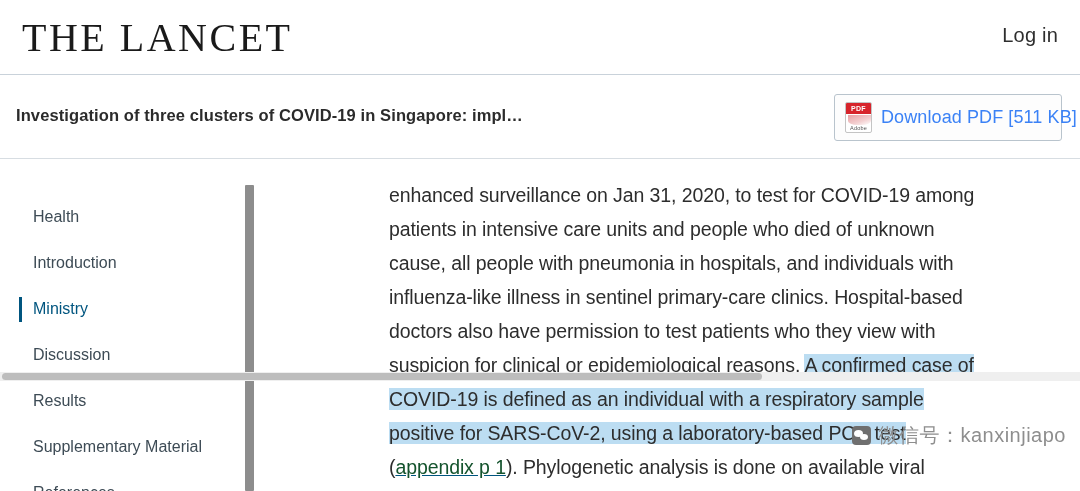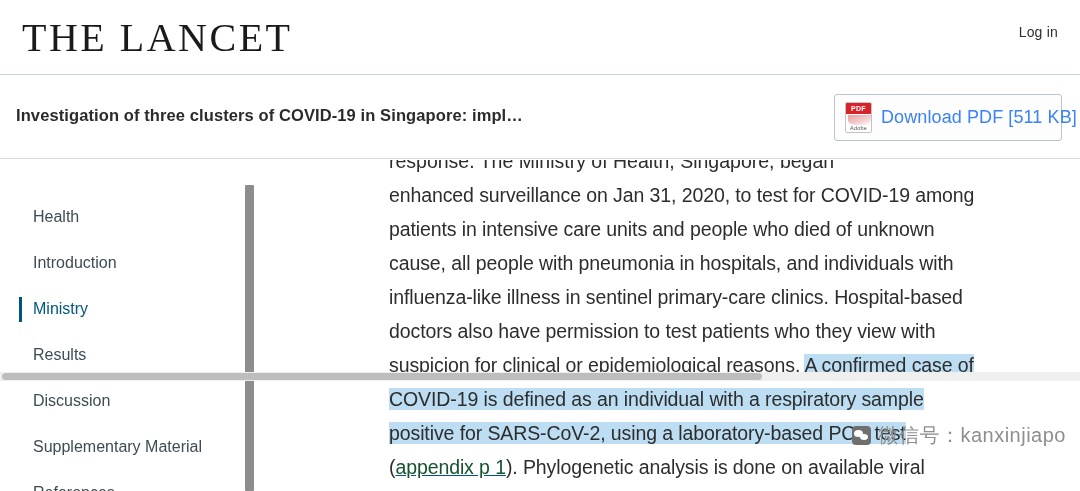--- a/index.html
+++ b/index.html
@@ -35,21 +35,21 @@
     font-size: 40px;
     letter-spacing: 2.5px;
     color: #1a1a1a;
     font-weight: 400;
     white-space: nowrap;
   }
   .login {
     position: absolute;
     right: 22px;
     top: 24px;
-    font-size: 14px;
+    font-size: 20px;
     color: #2e2e2e;
     letter-spacing: .2px;
   }
 
   
   .articlebar {
     position: absolute;
     top: 76px; left: 0;
     width: 1080px;
     height: 83px;
@@ -279,38 +279,35 @@
       <div class="nav-item">
         <span>Health</span>
       </div>
       <div class="nav-item">
         <span>Introduction</span>
       </div>
       <div class="nav-item active">
         <span>Ministry</span>
       </div>
       <div class="nav-item">
+        <span>Discussion</span>
+      </div>
+      <div class="nav-item">
         <span>Results</span>
       </div>
       <div class="nav-item">
-        <span>Discussion</span>
-      </div>
-      <div class="nav-item">
         <span>Supplementary Material</span>
       </div>
       <div class="nav-item">
         <span>References</span>
       </div>
     </nav>
 
     <div class="scroll-track"></div>
 
-    <div class="clip-top">
-      <span style="position:relative; top:-16px;">response. The Ministry of Health, Singapore, began</span>
-    </div>
 
     <div class="article-text">
       <span>enhanced surveillance on Jan 31, 2020, to test for COVID-19 among patients in intensive care units and people who died of unknown cause, all people with pneumonia in hospitals, and individuals with influenza-like illness in sentinel primary-care clinics. Hospital-based doctors also have permission to test patients who they view with suspicion for clinical or epidemiological reasons. </span><span class="hl">A confirmed case of COVID-19 is defined as an individual with a respiratory sample positive for SARS-CoV-2, using a laboratory-based PCR test</span><span> (</span><a class="link" href="#">appendix p 1</a><span>). Phylogenetic analysis is done on available viral genomic sequences to ascertain genetic clustering.</span>
     </div>
 
     <div class="watermark">
       <span class="wm-logo"></span><span>微信号：kanxinjiapo</span>
     </div>
   </div>
 

